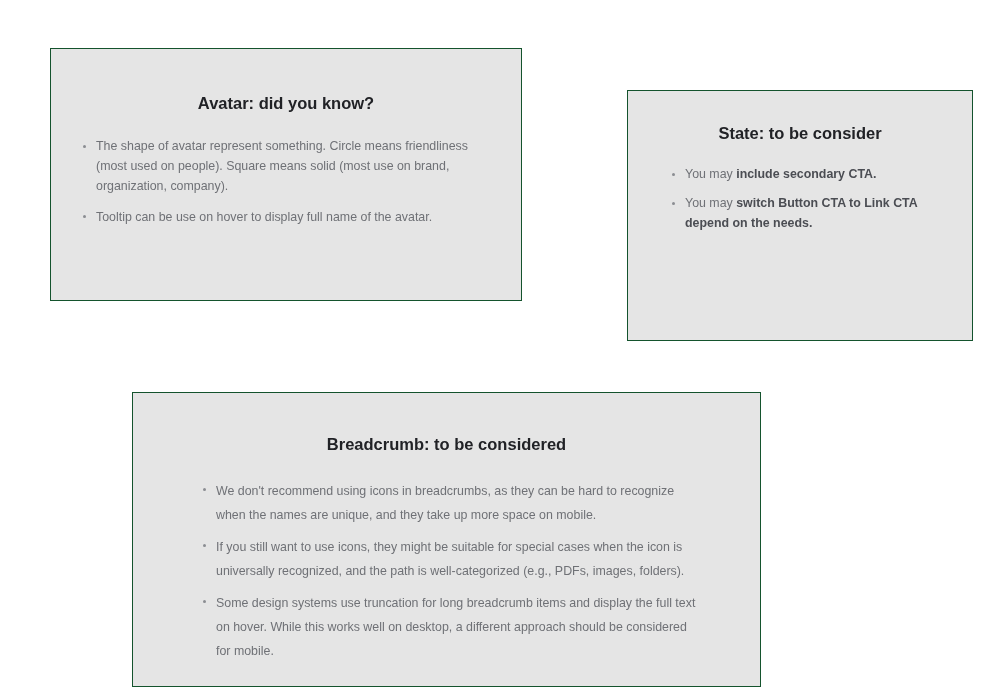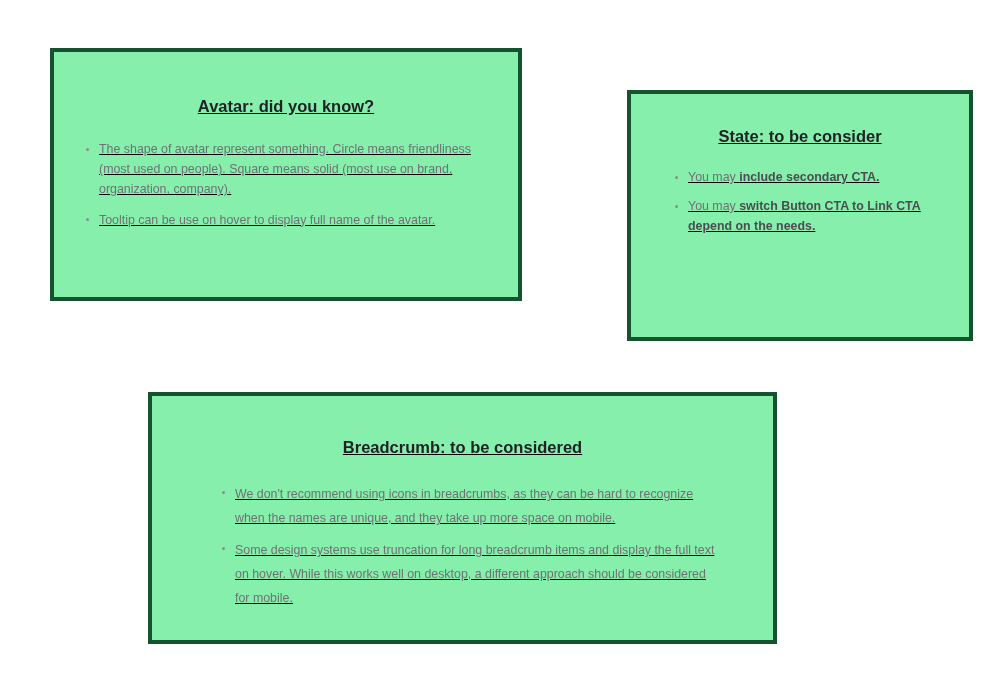--- a/index.html
+++ b/index.html
@@ -19,23 +19,22 @@
   }
 
   .canvas {
     position: relative;
     width: 1005px;
     height: 693px;
   }
 
   .card {
     position: absolute;
-    background: #86efac;
-    border: 4px solid #14532d;
-    text-decoration: underline;
+    background: #e5e5e5;
+    border: 1px solid #14532d;
   }
 
   .card-title {
     text-align: center;
     color: #212226;
     font-weight: 700;
     margin: 0;
     padding: 0;
   }
 
@@ -117,24 +116,24 @@
   }
   #card-state .bullets li {
     font-size: 12.4px;
     line-height: 20.2px;
     margin-bottom: 9px;
   }
   #card-state .bullets li::before { top: 8.5px; }
 
   
   #card-breadcrumb {
-    left: 148px;
+    left: 132px;
     top: 392px;
     width: 629px;
-    height: 252px;
+    height: 295px;
   }
   #card-breadcrumb .card-title {
     font-size: 16.5px;
     line-height: 20px;
     margin-top: 41px;
   }
   #card-breadcrumb .bullets {
     margin-top: 25px;
     padding-left: 68px;
     padding-right: 58px;
@@ -164,17 +163,18 @@
     <ul class="bullets">
         <li><span>You may </span><strong>include secondary CTA.</strong></li>
         <li><span>You may </span><strong>switch Button CTA to Link CTA depend on the needs.</strong></li>
       </ul>
   </section>
 
   <section class="card" id="card-breadcrumb">
     <h2 class="card-title">Breadcrumb: to be considered</h2>
     <ul class="bullets">
         <li><span>We don't recommend using icons in breadcrumbs, as they can be hard to recognize when the names are unique, and they take up more space on mobile.</span></li>
+        <li><span>If you still want to use icons, they might be suitable for special cases when the icon is universally recognized, and the path is well-categorized (e.g., PDFs, images, folders).</span></li>
         <li><span>Some design systems use truncation for long breadcrumb items and display the full text on hover. While this works well on desktop, a different approach should be considered for mobile.</span></li>
       </ul>
   </section>
 
 </div>
 
 </body></html>

